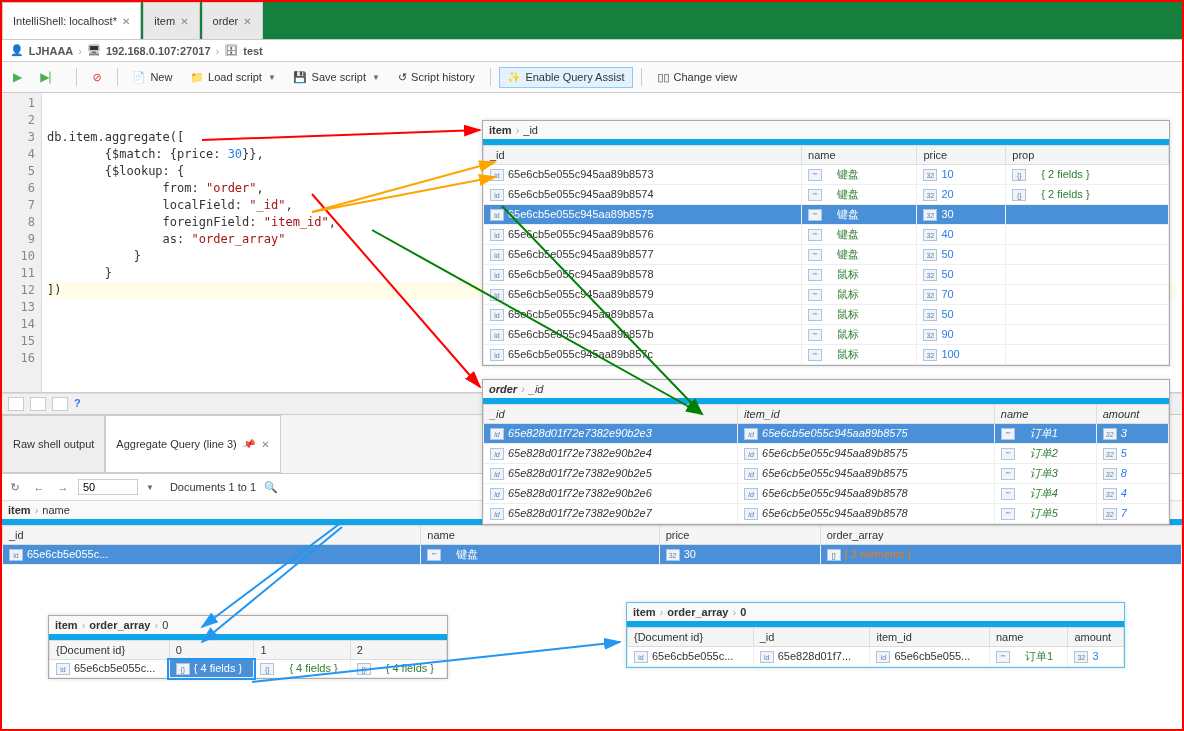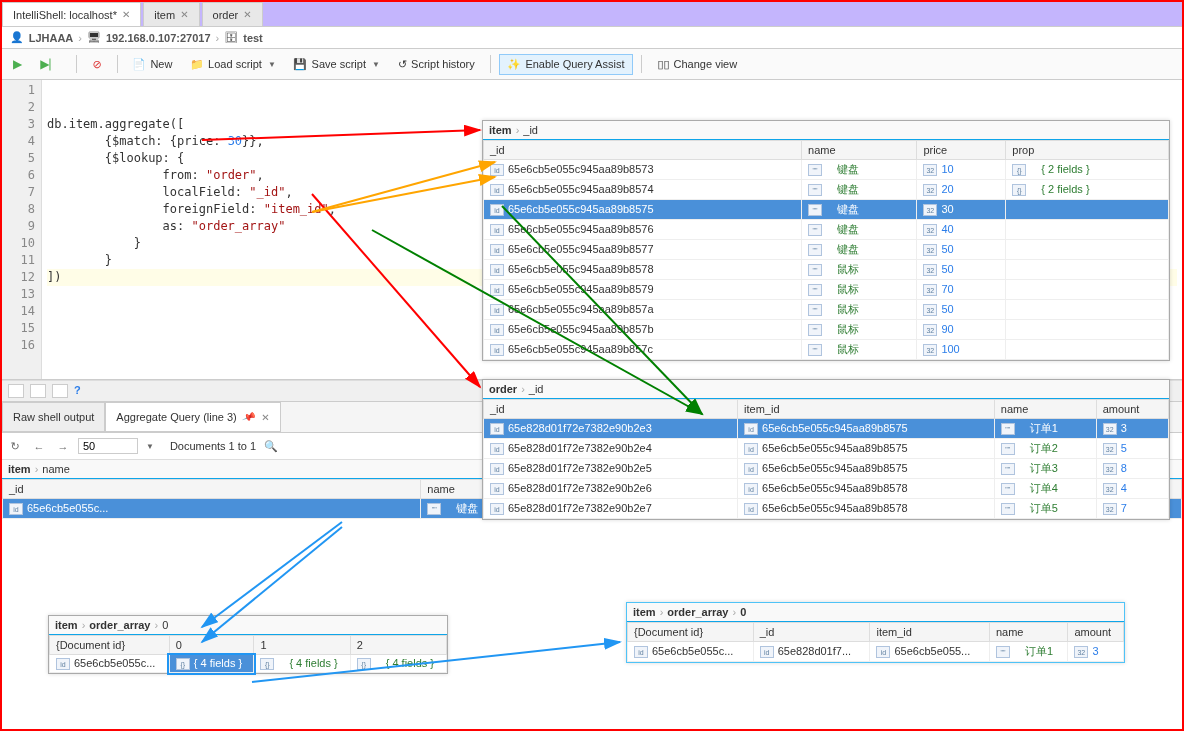--- a/index.html
+++ b/index.html
@@ -1,17 +1,17 @@
 <!DOCTYPE html>
 <html><head>
 <meta charset="utf-8">
 <style>
 * { box-sizing: border-box; margin: 0; padding: 0; }
 body { font-family: "Segoe UI", Arial, sans-serif; font-size: 11px; background: #fff; color: #333; width: 1184px; height: 731px; position: relative; border: 2px solid red; overflow: hidden; }
-.tabs { display: flex; background: #c4b5fd; height: 25px; border-bottom: 1px solid #ccc; }
+.tabs { display: flex; background: #15803d; height: 38px; border-bottom: 1px solid #ccc; }
 .tab { padding: 3px 10px; border: 1px solid #ccc; border-bottom: none; background: #fff; margin-right: 2px; cursor: pointer; display: flex; align-items: center; gap: 5px; }
 .tab.inactive { background: #e8e8e8; }
 .close-x { color: #888; font-size: 10px; cursor: pointer; }
 .breadcrumb { display: flex; align-items: center; gap: 5px; padding: 4px 8px; border-bottom: 1px solid #ccc; }
 .bc-user { color: #2b7de9; }
 .bc-text { color: #555; font-weight: bold; }
 .bc-sep { color: #aaa; }
 .toolbar { display: flex; align-items: center; gap: 4px; padding: 4px; border-bottom: 1px solid #ccc; background: #fafafa; }
 .tb-btn { padding: 3px 6px; border: 1px solid transparent; display: inline-flex; align-items: center; gap: 4px; cursor: pointer; border-radius: 2px; }
 .tb-sep { width: 1px; height: 18px; background: #ccc; margin: 0 4px; }
@@ -21,40 +21,40 @@
 .tb-dd { color: #666; font-size: 8px; margin-left: 2px; }
 .assist-btn { background: #e3f2fd; border: 1px solid #90caf9; padding: 3px 8px; display: inline-flex; align-items: center; gap: 4px; cursor: pointer; }
 .wand { color: #8e24aa; }
 .editor-area { display: flex; border-bottom: 1px solid #ccc; height: 300px; }
 .gutter { width: 40px; background: #f0f0f0; text-align: right; padding: 2px 6px; color: #888; font-family: Consolas, monospace; font-size: 12px; line-height: 17px; border-right: 1px solid #ddd; }
 .code { flex: 1; padding: 2px 5px; font-family: Consolas, monospace; font-size: 12px; line-height: 17px; white-space: pre; position: relative; }
 .code .str { color: #a31515; }
 .code .num { color: #2b7de9; }
 .line.hl { background: #fffde7; display: block; width: 100%; }
 .bottom-tabs { display: flex; background: #f5f5f5; border-bottom: 1px solid #ccc; }
-.btab { padding: 8px 10px; border: 1px solid #ccc; background: #fff; cursor: pointer; display: flex; gap: 6px; align-items: center; justify-content: center; }
+.btab { padding: 22px 10px; border: 1px solid #ccc; background: #fff; cursor: pointer; display: flex; gap: 6px; align-items: center; justify-content: center; }
 .btab.inactive { background: #eee; }
 .pin { color: #888; font-size: 10px; transform: rotate(20deg); display: inline-block; }
 .results-tb { display: flex; align-items: center; gap: 6px; padding: 4px; border-bottom: 1px solid #ddd; }
 .rt-btn { width: 18px; height: 18px; display: inline-flex; align-items: center; justify-content: center; cursor: pointer; color: #666; }
 .rt-input { width: 60px; border: 1px solid #ccc; padding: 1px 4px; font-size: 11px; }
-.crumb { padding: 3px 6px; font-size: 11px; border-bottom: 1px solid #0ea5e9; background: #f9f9f9; }
+.crumb { padding: 3px 6px; font-size: 11px; border-bottom: 6px solid #0ea5e9; background: #f9f9f9; }
 .crumb b { font-weight: bold; }
 .crumb .sep { color: #aaa; margin: 0 4px; }
 .data-table { width: 100%; border-collapse: collapse; font-size: 11px; }
 .data-table th { text-align: left; padding: 3px 6px; border: 1px solid #ddd; background: #f5f5f5; font-weight: normal; color: #333; }
 .data-table td { padding: 2px 6px; border: 1px solid #eee; white-space: nowrap; }
 .data-table tr.sel td { background: #4a90d9; color: #fff; }
 .data-table tr.sel td .link, .data-table tr.sel td .olink { color: #fff; }
 .cell-ico { display: inline-flex; width: 14px; height: 12px; border: 1px solid #b0c4de; background: #f0f4fa; margin-right: 4px; vertical-align: middle; font-size: 7px; align-items: center; justify-content: center; color: #6080a0; }
 .link { color: #2b7de9; }
 .olink { color: #2e7d32; margin-left: 11px; }
 .panel { position: absolute; background: #fff; border: 1px solid #aaa; box-shadow: 0 0 4px rgba(0,0,0,.15); }
 .panel-item { left: 480px; top: 118px; width: 688px; }
-.panel-order { left: 480px; top: 377px; width: 688px; }
+.panel-order { left: 480px; top: 377px; width: 688px; font-style: italic; }
 .panel-orderarray { left: 46px; top: 613px; width: 400px; }
 .panel-orderarray0 { left: 624px; top: 600px; width: 499px; border: 1px solid #4fc3f7; }
 .status-icons { display: flex; gap: 6px; padding: 3px 6px; background: #f0f0f0; border-top: 1px solid #ddd; }
 .si { width: 16px; height: 14px; border: 1px solid #ccc; background: #fff; cursor: pointer; }
 .help-circle { color: #2b7de9; font-weight: bold; }
 .arrow { position: absolute; pointer-events: none; }
 .results-wrap { border-top: 1px solid #ccc; }
 </style>
 </head>
 <body>

